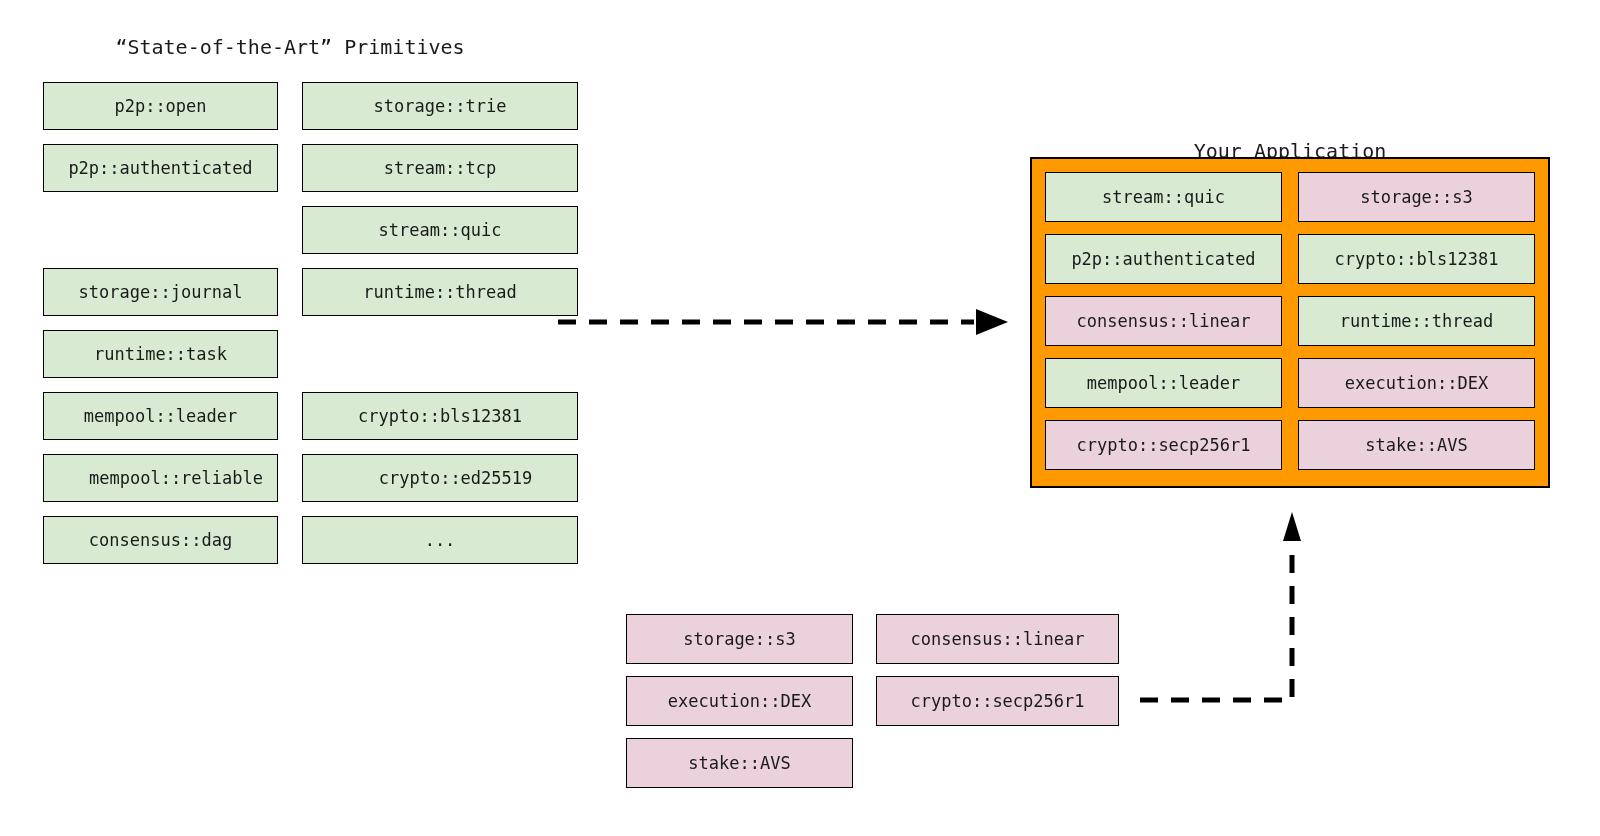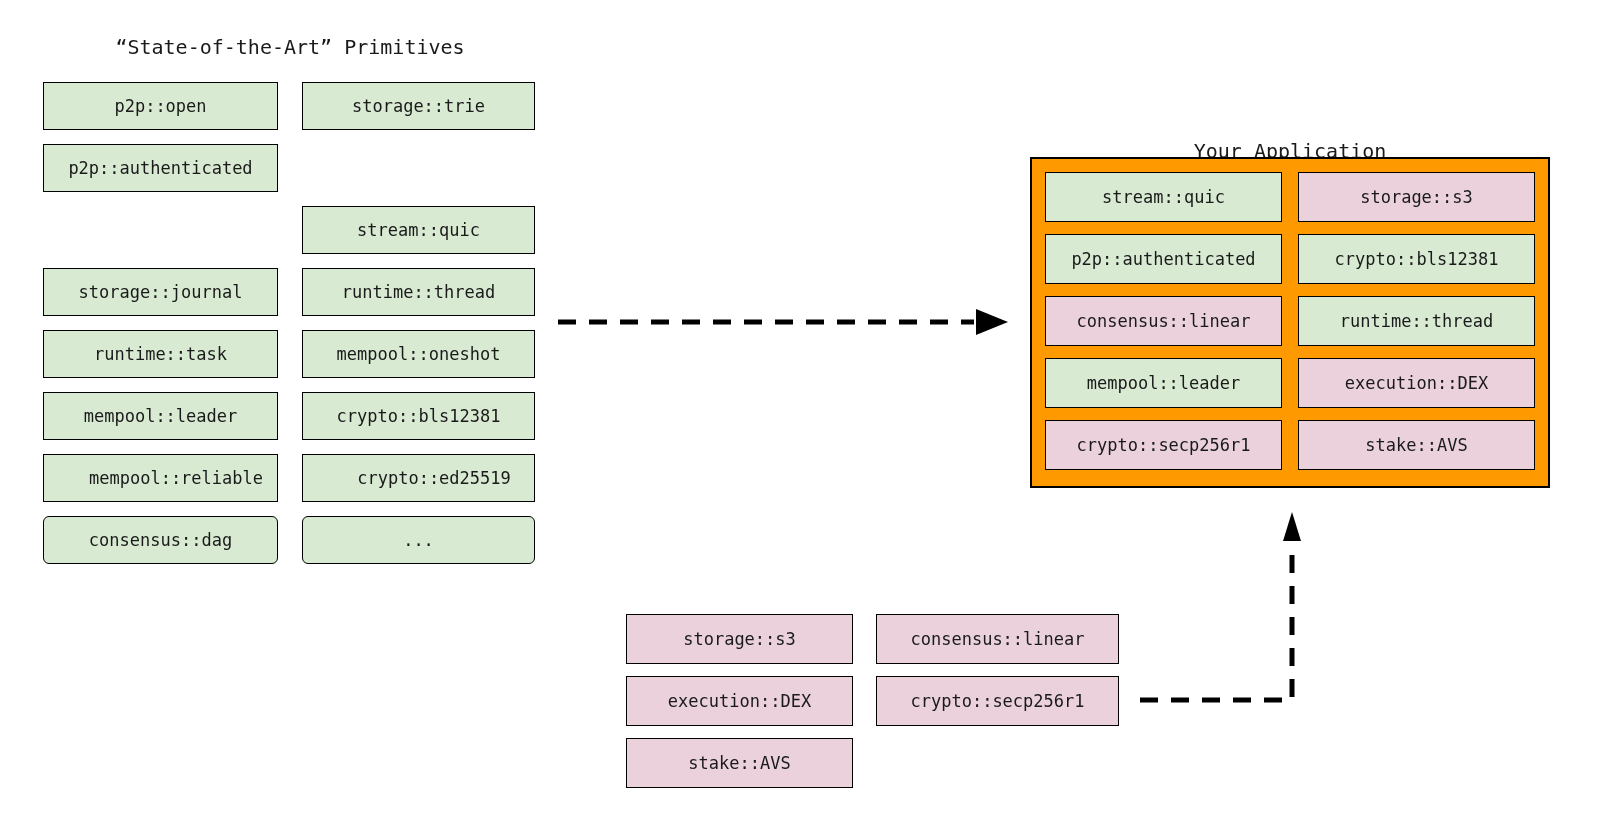--- a/index.html
+++ b/index.html
@@ -22,23 +22,23 @@
     display:flex;align-items:center;justify-content:center;
     border:1.5px solid var(--border,#000000);
     font-size:17px;white-space:nowrap;
   }
   .primitive{background:var(--primitive-bg,#d9ead3);}
   .extension{background:var(--extension-bg,#ead1dc);}
 
   
   .p-box{height:48px;}
   .p-col1{left:43px;width:235px;}
-  .p-col2{left:302px;width:233px;}
+  .p-col2{left:302px;width:276px;}
   .p-r0{top:82px;}.p-r1{top:144px;}.p-r2{top:206px;}.p-r3{top:268px;}
-  .p-r4{top:330px;}.p-r5{top:392px;}.p-r6{top:454px;padding-left:31px;}.p-r7{top:516px;border-radius:6px;}
+  .p-r4{top:330px;}.p-r5{top:392px;}.p-r6{top:454px;padding-left:31px;}.p-r7{top:516px;}
 
   
   .t-box{height:50px;}
   .t-col1{left:626px;width:227px;}
   .t-col2{left:876px;width:243px;}
   .t-r0{top:614px;}.t-r1{top:676px;}.t-r2{top:738px;}
 
   
   #app-container{
     position:absolute;left:1030px;top:157px;width:520px;height:331px;
@@ -67,23 +67,23 @@
 
   <div class="box primitive p-box p-col1 p-r0">p2p::open</div>
   <div class="box primitive p-box p-col1 p-r1">p2p::authenticated</div>
   <div class="box primitive p-box p-col1 p-r3">storage::journal</div>
   <div class="box primitive p-box p-col1 p-r4">runtime::task</div>
   <div class="box primitive p-box p-col1 p-r5">mempool::leader</div>
   <div class="box primitive p-box p-col1 p-r6">mempool::reliable</div>
   <div class="box primitive p-box p-col1 p-r7">consensus::dag</div>
 
   <div class="box primitive p-box p-col2 p-r0">storage::trie</div>
+  <div class="box primitive p-box p-col2 p-r1">stream::tcp</div>
   <div class="box primitive p-box p-col2 p-r2">stream::quic</div>
   <div class="box primitive p-box p-col2 p-r3">runtime::thread</div>
-  <div class="box primitive p-box p-col2 p-r4">mempool::oneshot</div>
   <div class="box primitive p-box p-col2 p-r5">crypto::bls12381</div>
   <div class="box primitive p-box p-col2 p-r6">crypto::ed25519</div>
   <div class="box primitive p-box p-col2 p-r7">...</div>
 
   <div id="app-container">
     <div class="app-cell primitive">stream::quic</div>
     <div class="app-cell extension">storage::s3</div>
     <div class="app-cell primitive">p2p::authenticated</div>
     <div class="app-cell primitive">crypto::bls12381</div>
     <div class="app-cell extension">consensus::linear</div>

